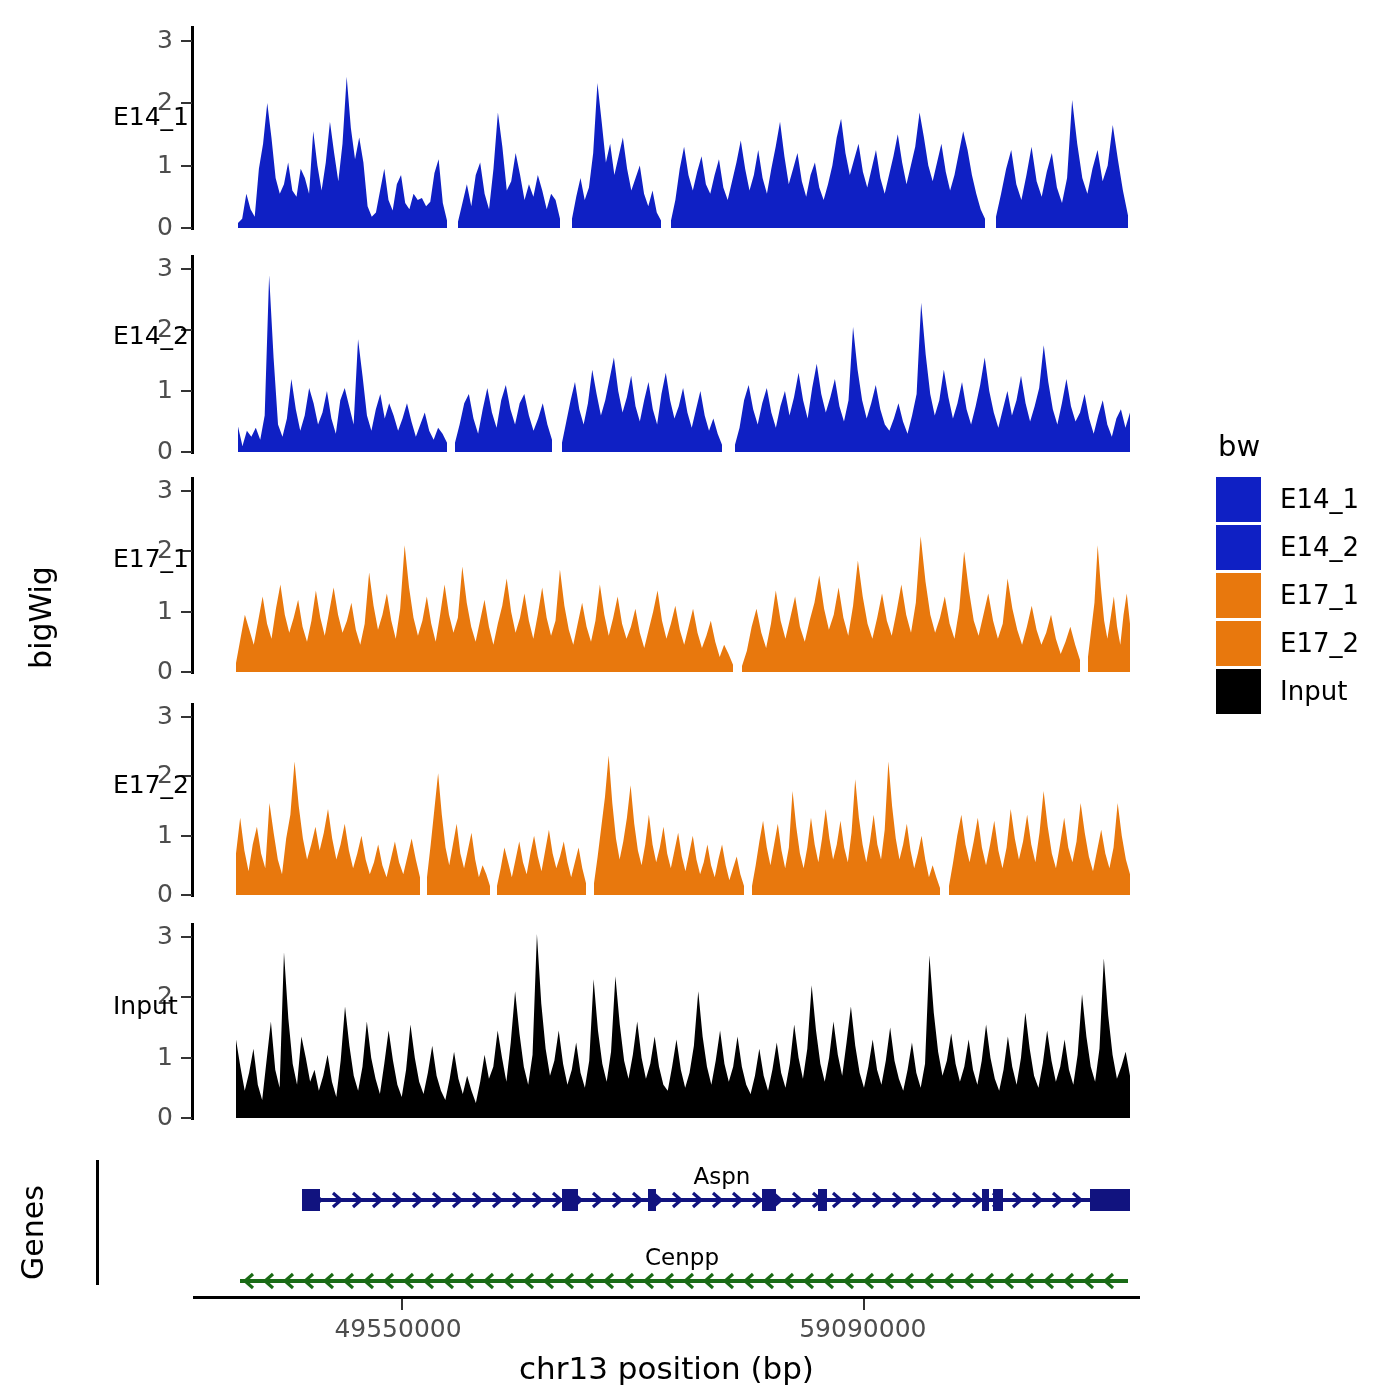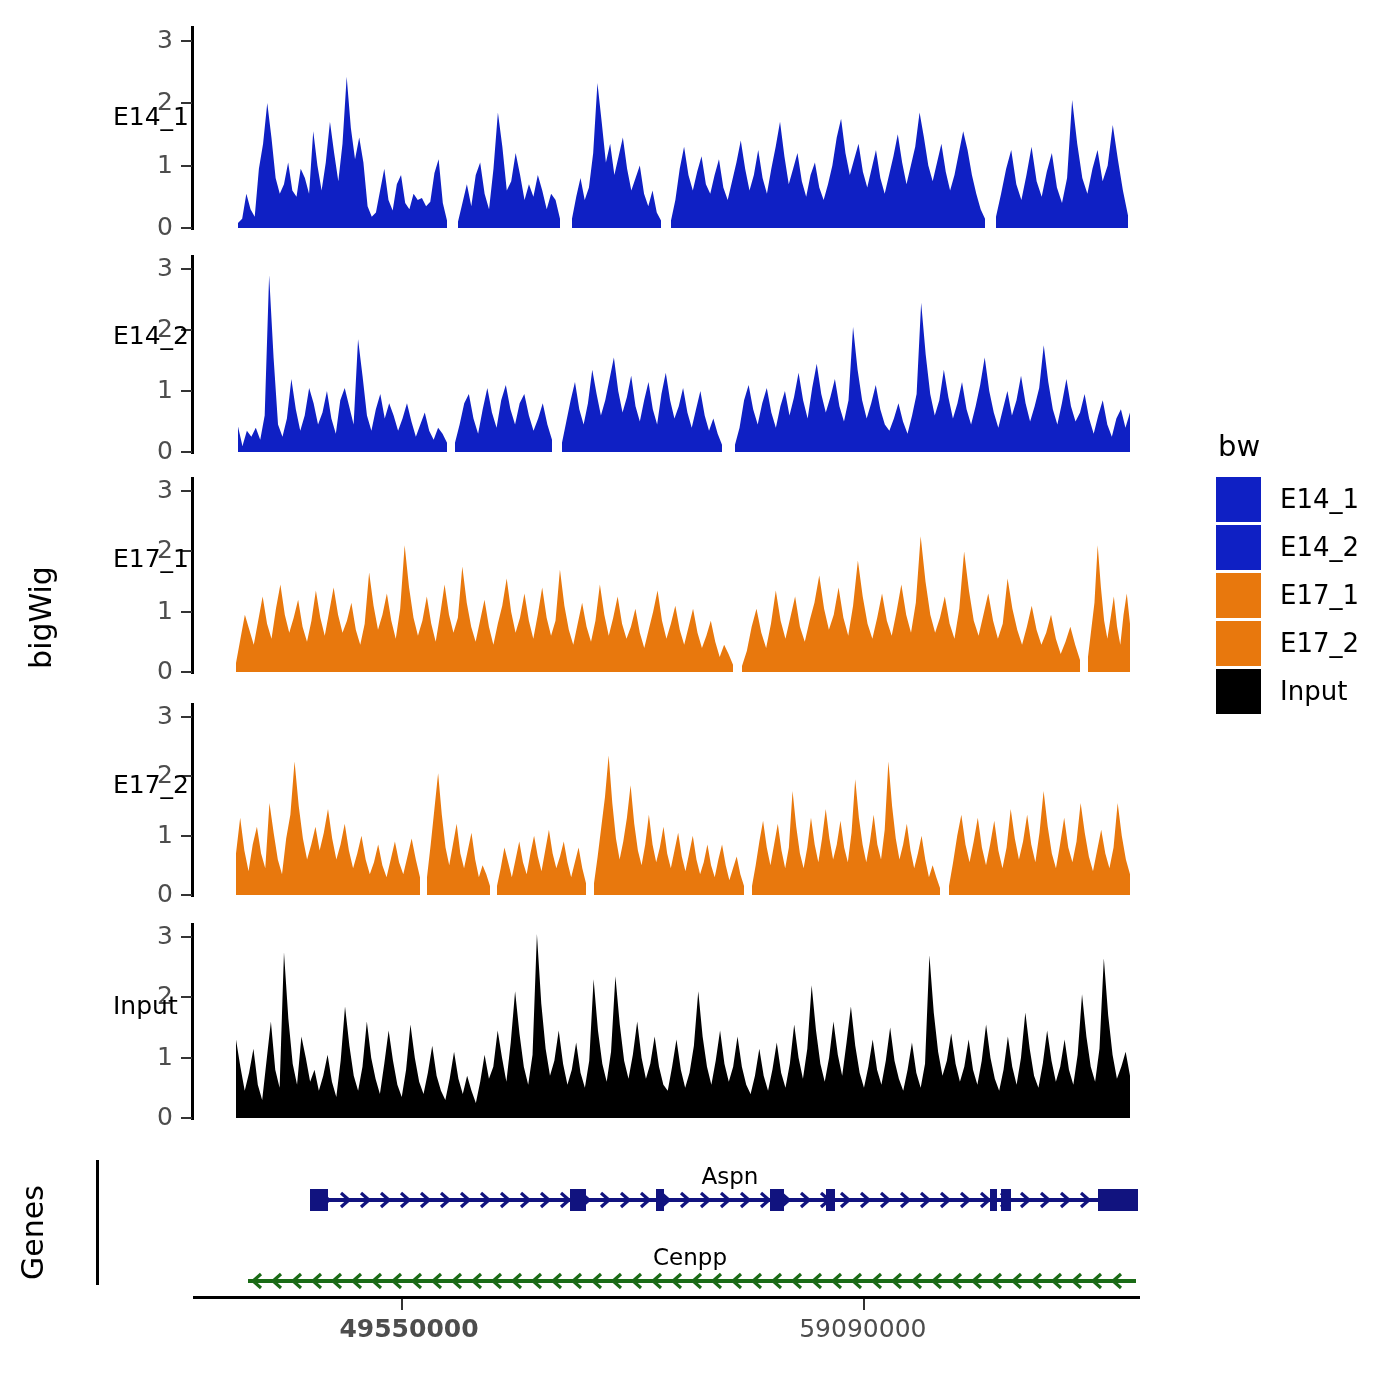--- a/index.html
+++ b/index.html
@@ -20,21 +20,21 @@
   #genes-axis-title{left:-58px;top:1215px;width:180px;font-size:30px;}
 
   
   .yaxis-line{position:absolute;left:191px;width:3px;background:#000;}
   .ytick{position:absolute;left:181px;width:11px;height:2px;background:#333;}
   .ylab{position:absolute;width:40px;text-align:right;font-size:25px;color:#4d4d4d;line-height:1;}
 
   .track-label{position:absolute;font-size:25px;color:#000;white-space:nowrap;}
 
   
-  #genes-panel{position:absolute;left:8px;top:1150px;width:1160px;height:160px;}
+  #genes-panel{position:absolute;left:0;top:1150px;width:1160px;height:160px;}
   #genes-axis-line{position:absolute;left:96px;top:1160px;width:3px;height:125px;background:#000;}
 
   
   #xaxis-line{position:absolute;left:193px;top:1296px;width:947px;height:3px;background:#000;}
   .xtick{position:absolute;top:1299px;width:2px;height:11px;background:#333;}
   .xlab{position:absolute;top:1314px;font-size:25px;color:#4d4d4d;transform:translateX(-50%);white-space:nowrap;}
   #xaxis-title{position:absolute;left:193px;top:1350px;width:947px;text-align:center;font-size:31px;color:#000;}
 
   
   #legend{position:absolute;left:1216px;top:432px;width:175px;}
@@ -236,24 +236,25 @@
           <path d="M 1093 124 L 1085 131 L 1093 138" fill="none" stroke="#1a6b16" stroke-width="3.2"></path>
           <path d="M 1113 124 L 1105 131 L 1113 138" fill="none" stroke="#1a6b16" stroke-width="3.2"></path>
           <text x="682" y="115" text-anchor="middle" font-size="23" font-family="&quot;DejaVu Sans&quot;,&quot;Liberation Sans&quot;,sans-serif" fill="#000">Cenpp</text>
         </g>
       </svg>
   </div>
 
   <div id="xaxis-line"></div>
   <div id="xticks">
       <div class="xtick" style="left: 400.878px;"></div>
-      <div class="xlab" style="left: 409px; font-weight: bold;">49550000</div>
+      <div class="xlab" style="left: 398px;">49550000</div>
       <div class="xtick" style="left: 862.829px;"></div>
       <div class="xlab" style="left: 862.829px;">59090000</div>
     </div>
+  <div id="xaxis-title">chr13 position (bp)</div>
 
   <div id="legend">
     <div id="legend-title">bw</div>
     <div id="legend-items">
         <div class="legend-row">
           <div class="legend-key" style="background: rgb(15, 32, 196);"></div>
           <div class="legend-text">E14_1</div>
         </div>
         <div class="legend-row">
           <div class="legend-key" style="background: rgb(15, 32, 196);"></div>

